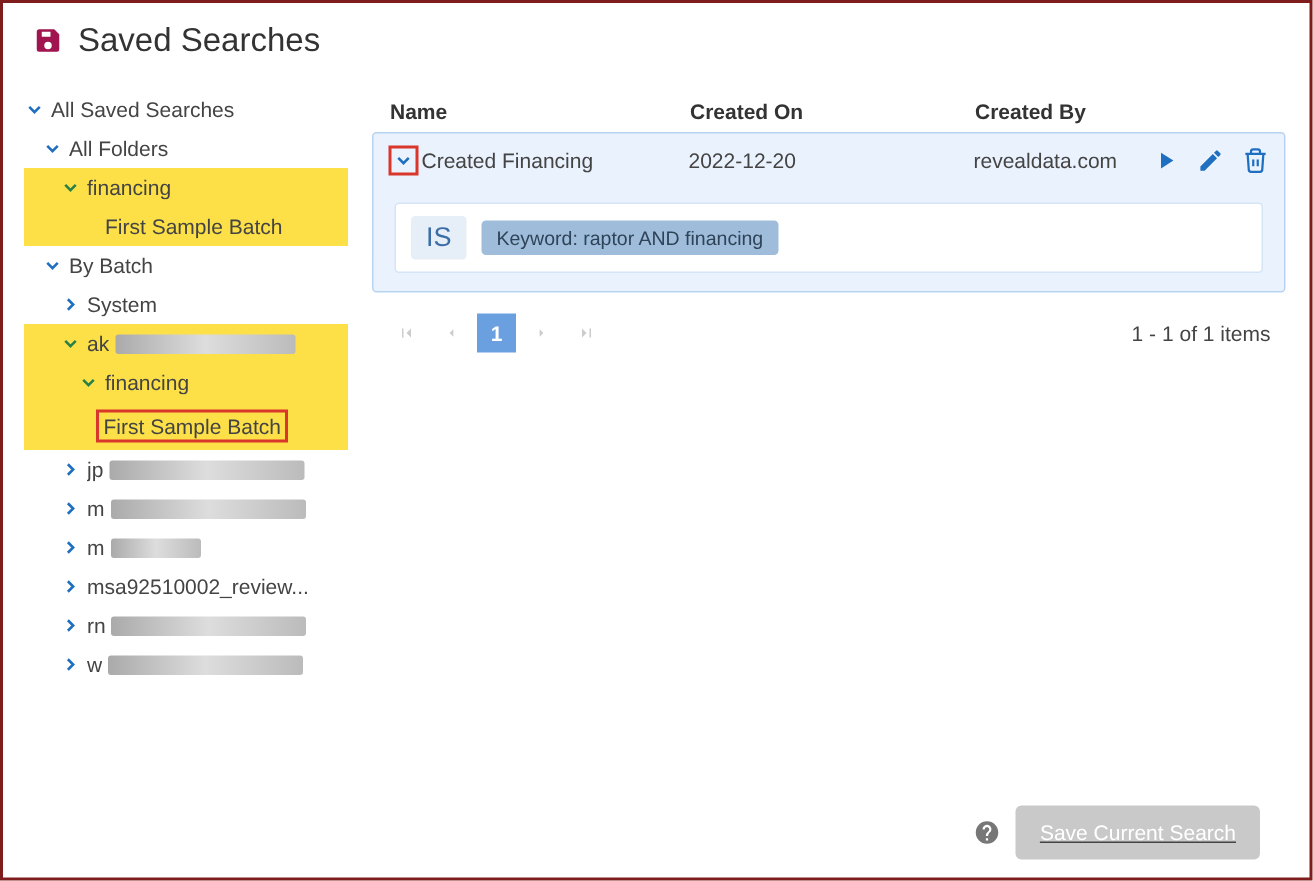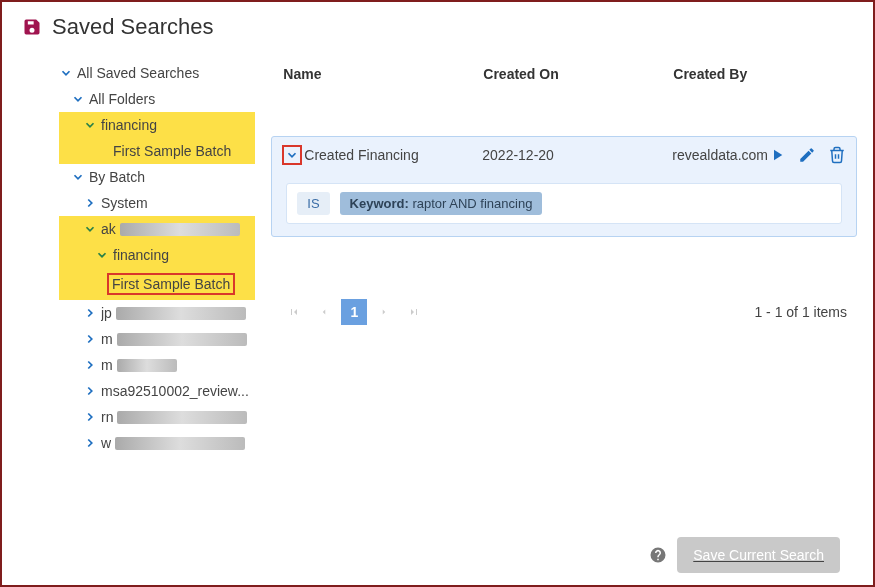--- a/index.html
+++ b/index.html
@@ -2,47 +2,47 @@
 <html><head>
 <meta charset="utf-8">
 <style>
 * { box-sizing: border-box; margin: 0; padding: 0; }
 body { font-family: -apple-system, BlinkMacSystemFont, "Segoe UI", Arial, sans-serif; font-size: 14px; color: #444; background: #fff; }
 .container { width: 875px; height: 587px; border: 2px solid #7f1d1d; position: relative; display: flex; flex-direction: column; }
 .header { display: flex; align-items: center; gap: 10px; padding: 12px 20px; }
 .header-icon { width: 20px; height: 20px; fill: #a0144f; }
 .header-title { font-size: 22px; font-weight: 400; color: #333; }
 .content { display: flex; flex: 1; overflow: hidden; }
-.sidebar { width: 230px; padding: 8px 0 8px 14px; overflow-y: auto; margin-left: 43px; }
+.sidebar { width: 230px; padding: 8px 0 8px 14px; overflow-y: auto; }
 .tree-item { display: flex; align-items: center; gap: 4px; padding: 5px 0; cursor: pointer; white-space: nowrap; overflow: hidden; text-overflow: ellipsis; }
 .tree-item .chev { width: 14px; height: 14px; flex-shrink: 0; }
 .tree-item span.label { overflow: hidden; text-overflow: ellipsis; }
 .indent-1 { padding-left: 12px; }
 .indent-2 { padding-left: 24px; }
 .indent-3 { padding-left: 36px; }
 .indent-4 { padding-left: 48px; }
 .hl-yellow { background: #fde047; }
 .red-box { border: 2px solid #d9372b; padding: 1px 3px; }
 .blur-text { background: linear-gradient(90deg, #aaa, #ddd, #bbb); color: transparent; border-radius: 2px; display: inline-block; height: 13px; }
-.main { flex: 1; padding: 8px 16px; display: flex; flex-direction: column; gap: 48px; }
+.main { flex: 1; padding: 8px 16px; display: flex; flex-direction: column; }
 .table-header { display: flex; padding: 6px 12px; font-weight: 600; color: #333; }
 .col-name { flex: 0 0 200px; }
 .col-created { flex: 0 0 190px; }
 .col-by { flex: 1; }
 .row-outer { border: 1px solid #b7d3f2; border-radius: 3px; background: #eaf2fd; }
 .row { display: flex; align-items: center; padding: 8px 10px; }
 .row .toggle-box { width: 20px; height: 20px; border: 2px solid #d9372b; display: flex; align-items: center; justify-content: center; margin-right: 2px; }
 .toggle-box svg { width: 14px; height: 14px; }
 .actions { display: flex; gap: 12px; align-items: center; margin-left: auto; }
 .action-icon { width: 18px; height: 18px; cursor: pointer; }
 .criteria-row { padding: 10px 14px 12px 14px; }
 .criteria-inner { background: #fff; border: 1px solid #d5e4f6; border-radius: 3px; padding: 8px 10px; display: flex; align-items: center; gap: 10px; }
-.pill-is { background: #e6eef7; color: #3b6da6; padding: 4px 10px; border-radius: 3px; font-size: 13px; }
+.pill-is { background: #e6eef7; color: #3b6da6; padding: 4px 10px; border-radius: 3px; font-size: 18px; }
 .pill-kw { background: #9fbddb; color: #2e4358; padding: 4px 10px; border-radius: 3px; font-size: 13px; }
-.pill-kw b { font-weight: 700; }
+.pill-kw b { font-weight: 400; }
 .pager { display: flex; align-items: center; justify-content: space-between; padding: 14px 10px; }
 .pager-left { display: flex; align-items: center; gap: 4px; }
 .pg-btn { width: 26px; height: 26px; display: flex; align-items: center; justify-content: center; cursor: pointer; color: #888; }
 .pg-btn.disabled { color: #ccc; cursor: default; }
 .pg-current { background: #6aa0e0; color: #fff; font-weight: 700; width: 26px; height: 26px; display: flex; align-items: center; justify-content: center; }
 .footer { position: absolute; bottom: 12px; right: 33px; display: flex; align-items: center; gap: 10px; text-decoration: underline; }
 .help-icon { width: 18px; height: 18px; fill: #777; }
 .save-btn { background: #c9c9c9; color: #fff; border: none; padding: 10px 16px; border-radius: 4px; font-size: 14px; }
 .chev-blue { stroke: #1f6fc0; }
 .chev-green { stroke: #2a8148; }

